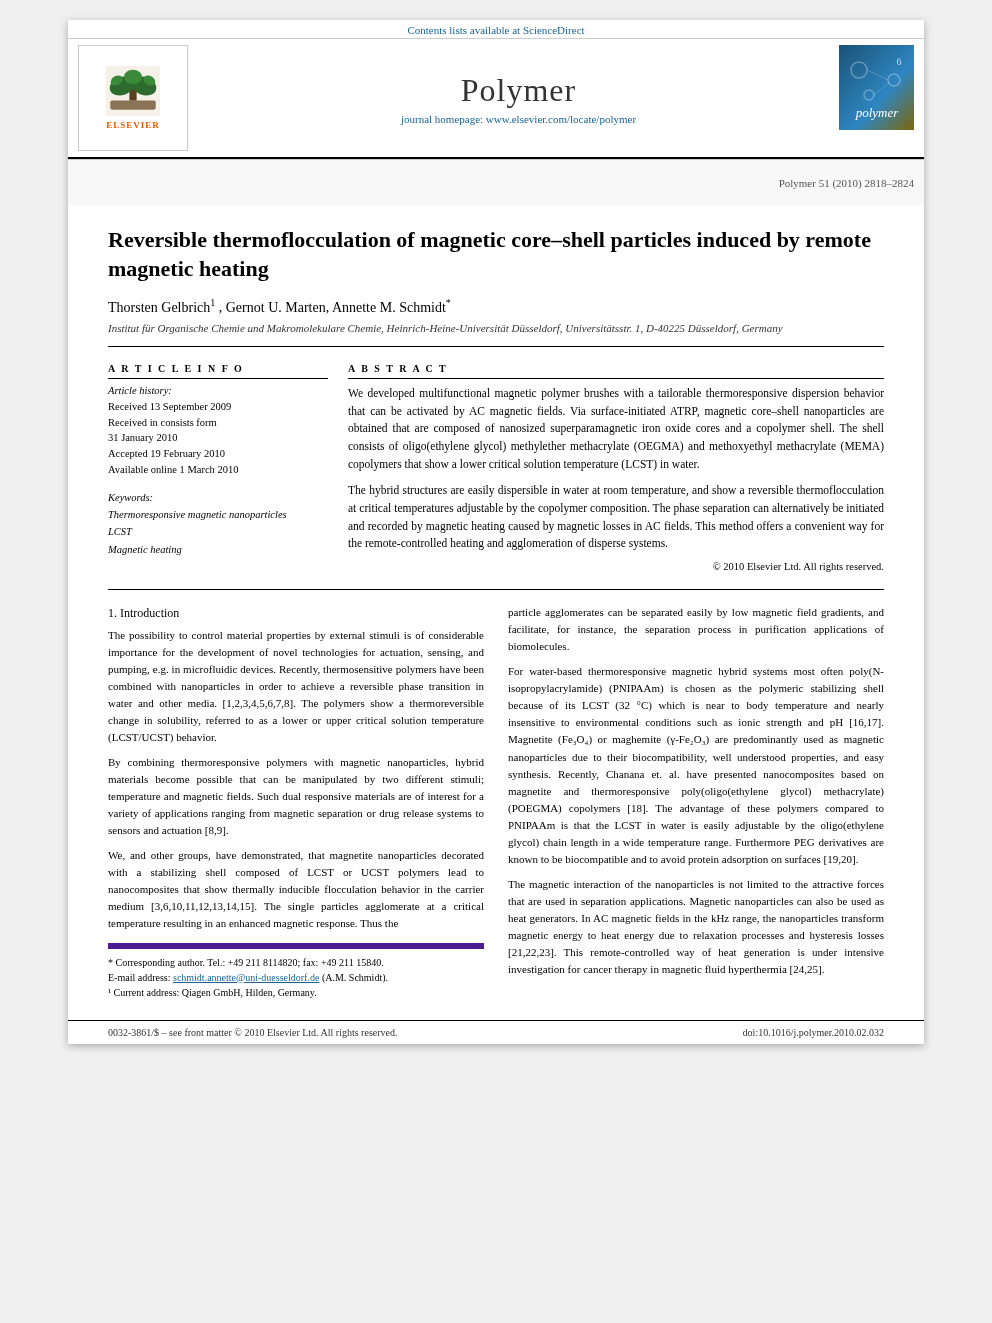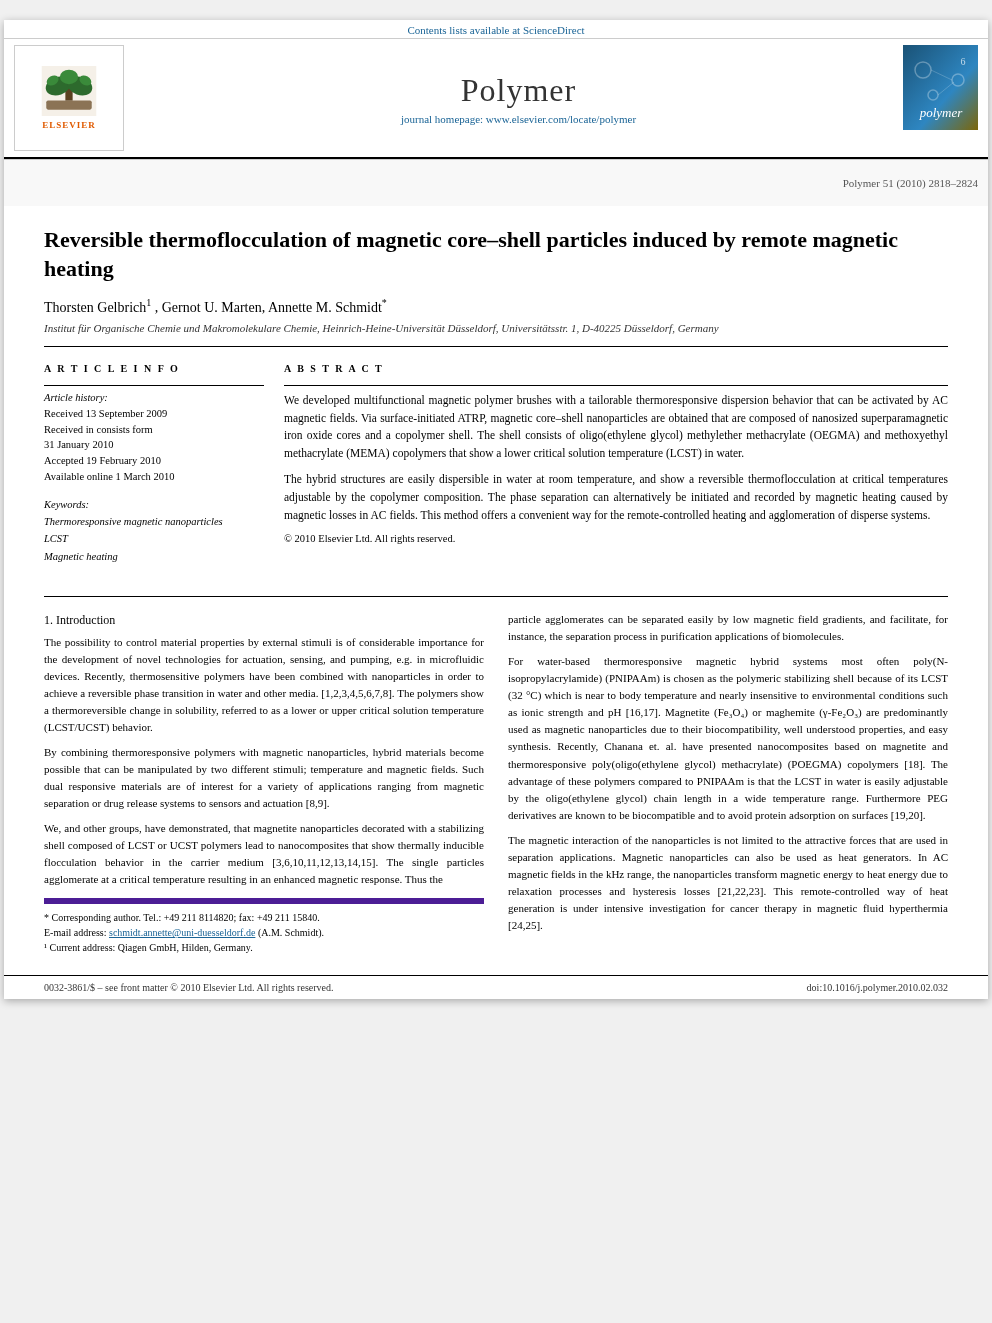--- a/index.html
+++ b/index.html
@@ -4,21 +4,21 @@
   <style>
     * { margin: 0; padding: 0; box-sizing: border-box; }
     body {
       background: #f0f0f0;
       font-family: 'Times New Roman', Times, serif;
       display: flex;
       justify-content: center;
       padding: 20px 0;
     }
     .page {
-      width: 984px;
+      width: 856px;
       background: #fff;
       padding: 0;
       box-shadow: 0 2px 8px rgba(0,0,0,0.3);
     }
     
     .journal-header {
       border-bottom: 2px solid #000;
       padding: 0;
     }
     .top-bar {
@@ -140,21 +140,21 @@
     
     .article-info-section {
       margin-bottom: 14px;
     }
     .section-label {
       font-size: 10px;
       font-weight: bold;
       letter-spacing: 2px;
       color: #000;
       border-bottom: 1px solid #000;
-      padding-bottom: 11px;
+      padding-bottom: 4px;
       margin-bottom: 6px;
       text-transform: uppercase;
     }
     .info-label {
       font-style: italic;
       font-size: 10.5px;
       margin-bottom: 3px;
       color: #000;
     }
     .info-dates {
@@ -172,21 +172,21 @@
     .abstract-section {
       font-size: 11.5px;
       color: #000;
       line-height: 1.55;
     }
     .abstract-section p {
       margin-bottom: 8px;
       text-align: justify;
     }
     .copyright-line {
-      text-align: left;
+      text-align: right;
       font-size: 10.5px;
       color: #000;
       margin-top: 6px;
     }
     
     .divider {
       border: none;
       border-top: 1px solid #000;
       margin: 10px 0 14px 0;
     }

